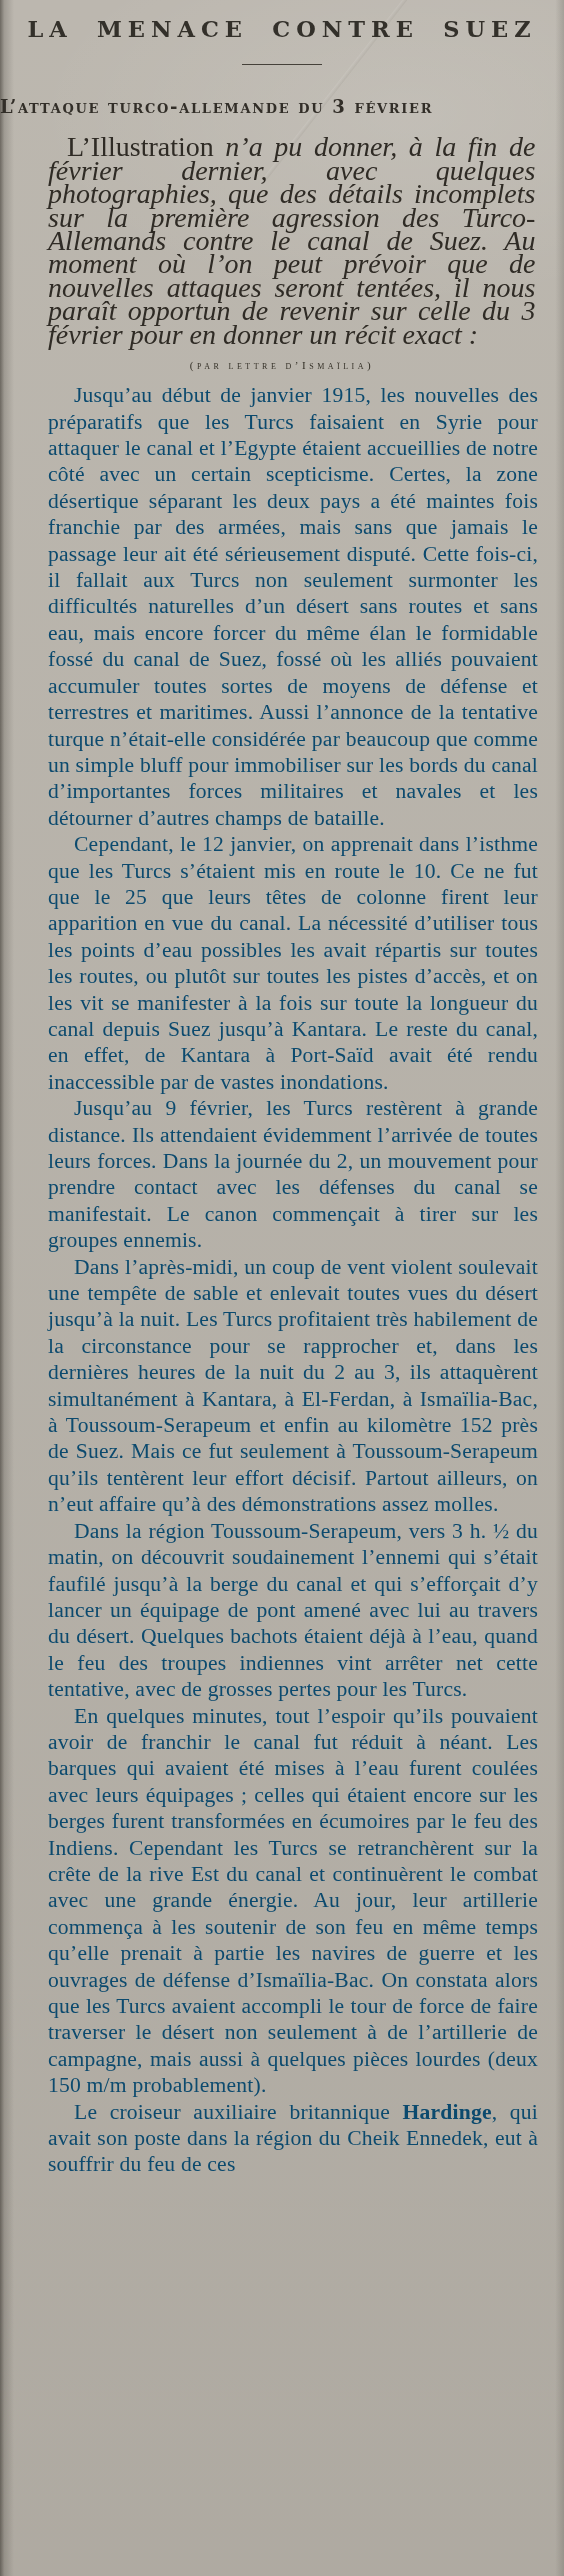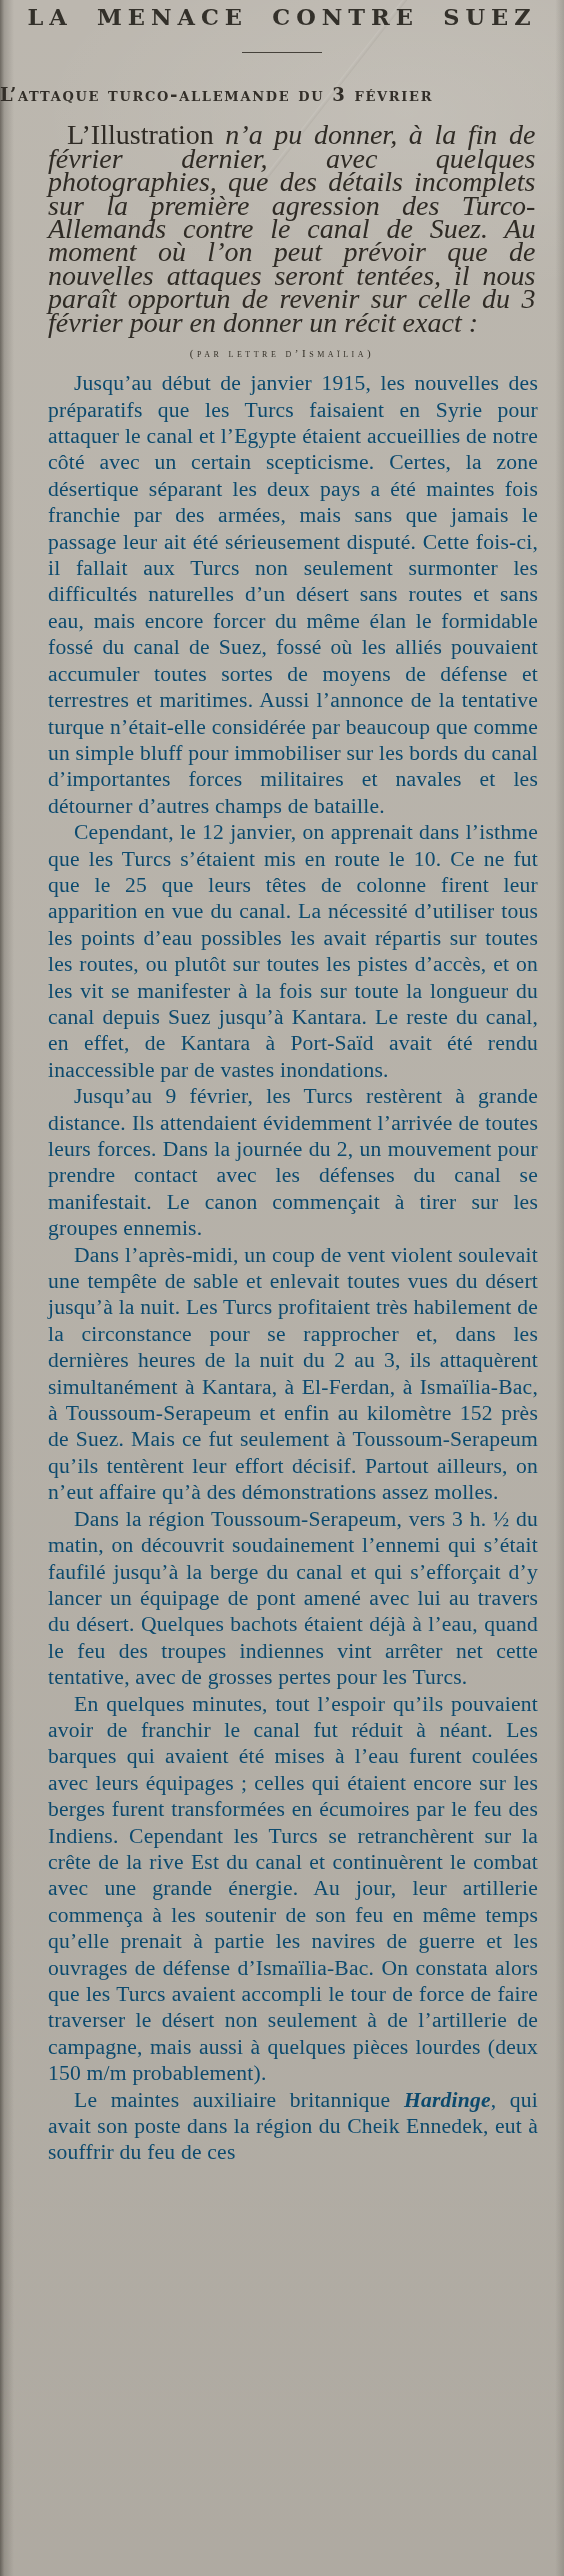--- a/index.html
+++ b/index.html
@@ -13,21 +13,21 @@
       radial-gradient(ellipse 537px 277px at 72% 113px, rgba(255,255,255,.10), rgba(255,255,255,0) 70%);
     font-family:"Liberation Serif","DejaVu Serif",serif;
     color:#2e2a24;
     -webkit-font-smoothing:antialiased;
   }
   .crease{
     position:absolute;top:182px;left:260px;width:450px;height:3.5px;
     background:linear-gradient(180deg, rgba(255,255,255,.22), rgba(80,74,64,.18));
     transform:rotate(-52deg);transform-origin:left top;opacity:.5;pointer-events:none;
   }
-  .page{position:relative;padding-top:4px;}
+  .page{position:relative;padding-top:16px;}
   h1{
     margin:0;text-align:center;
     font-family:"DejaVu Serif","Liberation Serif",serif;
     font-size:22.5px;font-weight:bold;letter-spacing:6px;word-spacing:10.4px;
     color:#33302a;
   }
   .rule{width:80px;height:1.7px;background:#45413a;margin:21.6px auto 0;}
   h2{
     margin:31px 0 0;
     font-family:"DejaVu Serif","Liberation Serif",serif;
@@ -45,21 +45,21 @@
     font-variant-caps:small-caps;font-variant:small-caps;
     font-size:11px;letter-spacing:3.5px;color:#353128;
   }
   .body{
     margin-top:11.3px;padding:0 26px 0 48px;
     font-size:21.6px;line-height:26.4px;letter-spacing:0.2px;
     text-align:justify;color:#0c4a6e;
   }
   .body p{margin:0;text-indent:26px;}
   .run-upright{font-style:normal;}
-  .run-bolditalic{font-weight:bold;font-style:italic;}
+  .run-bolditalic{font-weight:bold;}
 </style>
 </head>
 <body>
 
 <div class="crease"></div>
 
 <div class="page">
   <h1>LA MENACE CONTRE SUEZ</h1>
   <div class="rule"></div>
   <h2>L’attaque turco-allemande du 3 février</h2>
@@ -67,16 +67,16 @@
       <p><span class="run-upright">L’Illustration</span><span> n’a pu donner, à la fin de février dernier, avec quelques photographies, que des détails incomplets sur la première agression des Turco-Allemands contre le canal de Suez. Au moment où l’on peut prévoir que de nouvelles attaques seront tentées, il nous paraît opportun de revenir sur celle du 3 février pour en donner un récit exact :</span></p>
     </div>
   <div class="byline">(par lettre d’Ismaïlia)</div>
   <div class="body">
       <p><span>Jusqu’au début de janvier 1915, les nouvelles des préparatifs que les Turcs faisaient en Syrie pour attaquer le canal et l’Egypte étaient accueillies de notre côté avec un certain scepticisme. Certes, la zone désertique séparant les deux pays a été maintes fois franchie par des armées, mais sans que jamais le passage leur ait été sérieusement disputé. Cette fois-ci, il fallait aux Turcs non seulement surmonter les difficultés naturelles d’un désert sans routes et sans eau, mais encore forcer du même élan le formidable fossé du canal de Suez, fossé où les alliés pouvaient accumuler toutes sortes de moyens de défense et terrestres et maritimes. Aussi l’annonce de la tentative turque n’était-elle considérée par beaucoup que comme un simple bluff pour immobiliser sur les bords du canal d’importantes forces militaires et navales et les détourner d’autres champs de bataille.</span></p>
       <p><span>Cependant, le 12 janvier, on apprenait dans l’isthme que les Turcs s’étaient mis en route le 10. Ce ne fut que le 25 que leurs têtes de colonne firent leur apparition en vue du canal. La nécessité d’utiliser tous les points d’eau possibles les avait répartis sur toutes les routes, ou plutôt sur toutes les pistes d’accès, et on les vit se manifester à la fois sur toute la longueur du canal depuis Suez jusqu’à Kantara. Le reste du canal, en effet, de Kantara à Port-Saïd avait été rendu inaccessible par de vastes inondations.</span></p>
       <p><span>Jusqu’au 9 février, les Turcs restèrent à grande distance. Ils attendaient évidemment l’arrivée de toutes leurs forces. Dans la journée du 2, un mouvement pour prendre contact avec les défenses du canal se manifestait. Le canon commençait à tirer sur les groupes ennemis.</span></p>
       <p><span>Dans l’après-midi, un coup de vent violent soulevait une tempête de sable et enlevait toutes vues du désert jusqu’à la nuit. Les Turcs profitaient très habilement de la circonstance pour se rapprocher et, dans les dernières heures de la nuit du 2 au 3, ils attaquèrent simultanément à Kantara, à El-Ferdan, à Ismaïlia-Bac, à Toussoum-Serapeum et enfin au kilomètre 152 près de Suez. Mais ce fut seulement à Toussoum-Serapeum qu’ils tentèrent leur effort décisif. Partout ailleurs, on n’eut affaire qu’à des démonstrations assez molles.</span></p>
       <p><span>Dans la région Toussoum-Serapeum, vers 3 h. ½ du matin, on découvrit soudainement l’ennemi qui s’était faufilé jusqu’à la berge du canal et qui s’efforçait d’y lancer un équipage de pont amené avec lui au travers du désert. Quelques bachots étaient déjà à l’eau, quand le feu des troupes indiennes vint arrêter net cette tentative, avec de grosses pertes pour les Turcs.</span></p>
       <p><span>En quelques minutes, tout l’espoir qu’ils pouvaient avoir de franchir le canal fut réduit à néant. Les barques qui avaient été mises à l’eau furent coulées avec leurs équipages ; celles qui étaient encore sur les berges furent transformées en écumoires par le feu des Indiens. Cependant les Turcs se retranchèrent sur la crête de la rive Est du canal et continuèrent le combat avec une grande énergie. Au jour, leur artillerie commença à les soutenir de son feu en même temps qu’elle prenait à partie les navires de guerre et les ouvrages de défense d’Ismaïlia-Bac. On constata alors que les Turcs avaient accompli le tour de force de faire traverser le désert non seulement à de l’artillerie de campagne, mais aussi à quelques pièces lourdes (deux 150 m/m probablement).</span></p>
-      <p><span>Le maintes auxiliaire britannique </span><span class="run-bolditalic">Hardinge</span><span>, qui avait son poste dans la région du Cheik Ennedek, eut à souffrir du feu de ces</span></p>
+      <p><span>Le croiseur auxiliaire britannique </span><span class="run-bolditalic">Hardinge</span><span>, qui avait son poste dans la région du Cheik Ennedek, eut à souffrir du feu de ces</span></p>
     </div>
 </div>
 
 
 </body></html>

